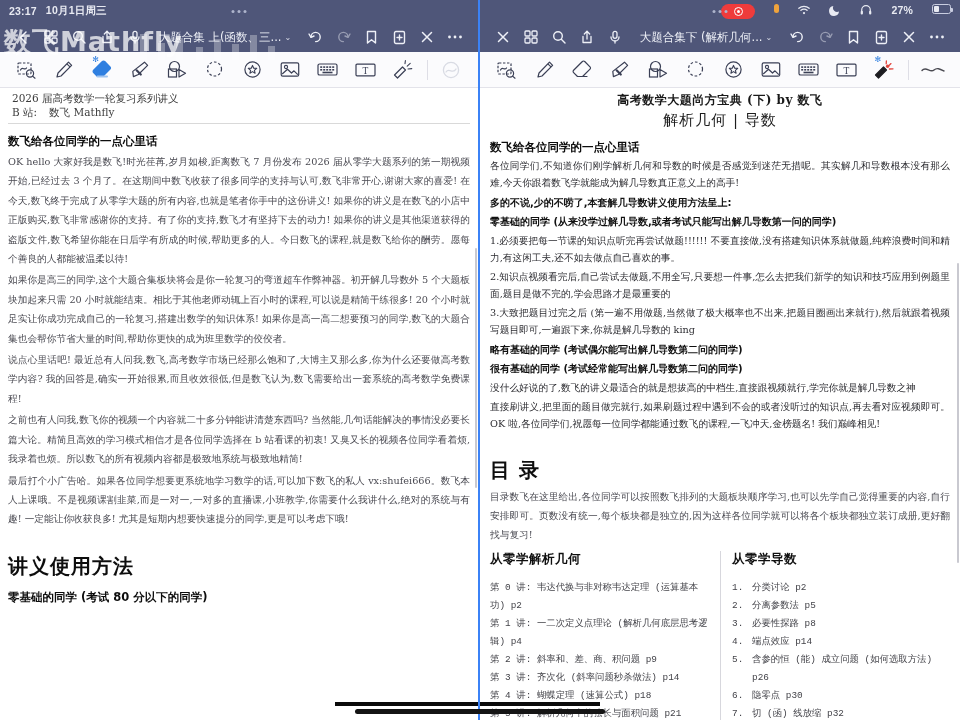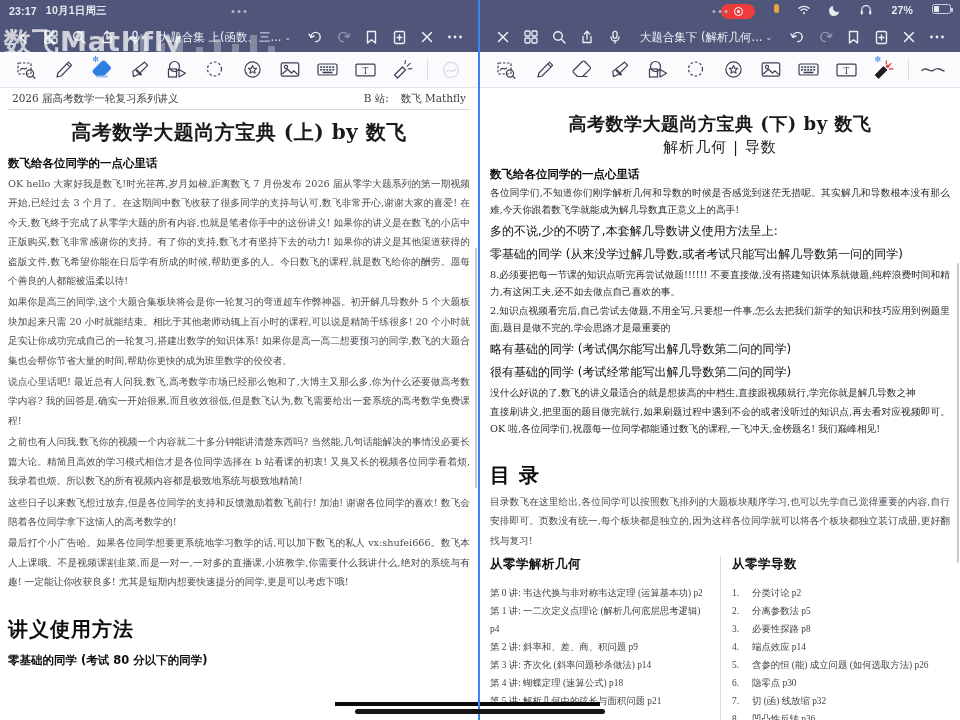--- a/index.html
+++ b/index.html
@@ -94,24 +94,25 @@
 
   
   .doc {
     position: absolute; left:0; right:0; top: 88px; bottom:0;
     background: #fff; overflow: hidden;
     padding: 0 8px;
   }
   .doc-inner { position: relative; }
 
   .doc-header {
-    display:flex; justify-content:space-between; align-items:center;
+    display:flex; justify-content:space-between; align-items:flex-start;
     font-size: 10.5px; color:#3c3c3c; padding: 4px 4px 3px 4px;
     border-bottom: 1px solid #d9d9d9;
     font-family:"DejaVu Serif", serif;
+    flex-direction:column;
   }
   .doc-header .right { display:flex; gap:12px; }
 
   .doc-title {
     text-align:center; font-size: 20px; font-weight: 700; color:#191919;
     margin-top: 9px; letter-spacing: .5px;
     font-family:"DejaVu Serif", serif;
   }
   .doc-subtitle {
     text-align:center; font-size: 15px; color:#1d1d1d; margin-top: 2px;
@@ -123,35 +124,35 @@
     font-family:"DejaVu Sans", sans-serif;
   }
   .h-bold.big { font-size: 20px; margin-top: 24px; letter-spacing:1px; }
   .p {
     font-size: 9.7px; line-height: 1.75; color: #4a4a52; text-align: justify;
     font-family:"DejaVu Serif", serif;
     margin-bottom: 2px;
   }
   .p.loose { line-height: 2.0; }
   .p.dark { color:#2b2b30; }
-  .p.b { font-weight:400; color:#111; font-family:"DejaVu Sans", sans-serif; font-size:12px;}
+  .p.b { font-weight:700; color:#111; font-family:"DejaVu Sans", sans-serif; font-size:10px;}
 
   
   .pane.right .doc { padding: 0 10px; }
-  .pane.right .doc-title { margin-top: 24px; font-size: 18px;}
+  .pane.right .doc-title { margin-top: 4px; font-size: 12px;}
   .toc-wrap { display:flex; gap: 12px; margin-top: 6px; }
   .toc-col { flex:1; min-width:0; }
   .toc-col.divider { border-left: 1px solid #d7d7dd; padding-left: 11px; }
   .toc-h {
     font-size: 12.5px; font-weight:700; color:#101010; margin-bottom: 11px;
     font-family:"DejaVu Serif", serif; letter-spacing:.5px;
   }
   .toc-item {
     font-size: 9.4px; color:#434349; line-height: 1.92;
-    font-family:Liberation Serif, serif;
+    font-family:Liberation Mono, monospace;
     white-space: normal;
   }
   .toc-item.num { display:flex; gap:6px; }
   .toc-item .idx { min-width:14px; }
 
   
   .ink {
     position: absolute; background:#0a0a0a; z-index: 6; pointer-events:none;
   }
 
@@ -372,27 +373,25 @@
 
     <div class="doc">
       <div class="doc-inner">
         <div class="doc-header">
           <span>2026 届高考数学一轮复习系列讲义</span>
           <span class="right">
             <span>B 站:</span>
             <span>数飞 Mathfly</span>
           </span>
         </div>
-        <div class="doc-title">高考数学大题尚方宝典 (上) by 数飞</div>
         <div class="h-bold">数飞给各位同学的一点心里话</div>
         <div class="p loose">OK hello 大家好我是数飞!时光荏苒,岁月如梭,距离数飞 7 月份发布 2026 届从零学大题系列的第一期视频开始,已经过去 3 个月了。在这期间中数飞收获了很多同学的支持与认可,数飞非常开心,谢谢大家的喜爱! 在今天,数飞终于完成了从零学大题的所有内容,也就是笔者你手中的这份讲义! 如果你的讲义是在数飞的小店中正版购买,数飞非常感谢你的支持。有了你的支持,数飞才有坚持下去的动力! 如果你的讲义是其他渠道获得的盗版文件,数飞希望你能在日后学有所成的时候,帮助更多的人。今日数飞的课程,就是数飞给你的酬劳。愿每个善良的人都能被温柔以待!</div>
         <div class="p loose">如果你是高三的同学,这个大题合集板块将会是你一轮复习的弯道超车作弊神器。初开解几导数外 5 个大题板块加起来只需 20 小时就能结束。相比于其他老师动辄上百小时的课程,可以说是精简干练很多! 20 个小时就足实让你成功完成自己的一轮复习,搭建出数学的知识体系! 如果你是高一高二想要预习的同学,数飞的大题合集也会帮你节省大量的时间,帮助你更快的成为班里数学的佼佼者。</div>
         <div class="p loose">说点心里话吧! 最近总有人问我,数飞,高考数学市场已经那么饱和了,大博主又那么多,你为什么还要做高考数学内容? 我的回答是,确实一开始很累,而且收效很低,但是数飞认为,数飞需要给出一套系统的高考数学免费课程!</div>
         <div class="p loose">之前也有人问我,数飞你的视频一个内容就二十多分钟能讲清楚东西吗? 当然能,几句话能解决的事情没必要长篇大论。精简且高效的学习模式相信才是各位同学选择在 b 站看课的初衷! 又臭又长的视频各位同学看着烦,我录着也烦。所以数飞的所有视频内容都是极致地系统与极致地精简!</div>
-        <div class="p loose">这些日子以来数飞想过放弃,但是各位同学的支持和反馈激励着数飞前行! 加油! 谢谢各位同学的喜欢! 数飞会陪着各位同学拿下这恼人的高考数学的!</div>
         <div class="p loose">最后打个小广告哈。如果各位同学想要更系统地学习数学的话,可以加下数飞的私人 vx:shufei666。数飞本人上课哦。不是视频课割韭菜,而是一对一,一对多的直播课,小班教学,你需要什么我讲什么,绝对的系统与有趣! 一定能让你收获良多! 尤其是短期内想要快速提分的同学,更是可以考虑下哦!</div>
         <div class="h-bold big">讲义使用方法</div>
         <div class="h-bold">零基础的同学 (考试 80 分以下的同学)</div>
 
       </div>
       <div class="scrollbar" style="top:160px; height:240px;"></div>
     </div>
 
     <div class="ink" style="left:335px; top:702px; width:145px; height:4px;"></div>
   </div>
@@ -611,22 +610,23 @@
     </div>
 
     <div class="doc">
       <div class="doc-inner">
         <div class="doc-title">高考数学大题尚方宝典 (下) by 数飞</div>
         <div class="doc-subtitle">解析几何 | 导数</div>
         <div class="h-bold">数飞给各位同学的一点心里话</div>
         <div class="p dark">各位同学们,不知道你们刚学解析几何和导数的时候是否感觉到迷茫无措呢。其实解几和导数根本没有那么难,今天你跟着数飞学就能成为解几导数真正意义上的高手!</div>
         <div class="p b">多的不说,少的不唠了,本套解几导数讲义使用方法呈上:</div>
         <div class="p b">零基础的同学 (从来没学过解几导数,或者考试只能写出解几导数第一问的同学)</div>
-        <div class="p dark">8.必须要把每一节课的知识点听完再尝试做题!!!!!! 不要直接做,没有搭建知识体系就做题,纯粹浪费时间和精力,有这闲工夫,还不如去做点自己喜欢的事。</div>
+        <div class="p dark">1.必须要把每一节课的知识点听完再尝试做题!!!!!! 不要直接做,没有搭建知识体系就做题,纯粹浪费时间和精力,有这闲工夫,还不如去做点自己喜欢的事。</div>
         <div class="p dark">2.知识点视频看完后,自己尝试去做题,不用全写,只要想一件事,怎么去把我们新学的知识和技巧应用到例题里面,题目是做不完的,学会思路才是最重要的</div>
+        <div class="p dark">3.大致把题目过完之后 (第一遍不用做题,当然做了极大概率也不出来,把题目圈画出来就行),然后就跟着视频写题目即可,一遍跟下来,你就是解几导数的 king</div>
         <div class="p b">略有基础的同学 (考试偶尔能写出解几导数第二问的同学)</div>
         <div class="p b">很有基础的同学 (考试经常能写出解几导数第二问的同学)</div>
         <div class="p dark">没什么好说的了,数飞的讲义最适合的就是想拔高的中档生,直接跟视频就行,学完你就是解几导数之神</div>
         <div class="p dark">直接刷讲义,把里面的题目做完就行,如果刷题过程中遇到不会的或者没听过的知识点,再去看对应视频即可。OK 啦,各位同学们,祝愿每一位同学都能通过数飞的课程,一飞冲天,金榜题名! 我们巅峰相见!</div>
         <div class="h-bold big">目 录</div>
         <div class="p loose">目录数飞在这里给出,各位同学可以按照数飞排列的大题板块顺序学习,也可以先学自己觉得重要的内容,自行安排即可。页数没有统一,每个板块都是独立的,因为这样各位同学就可以将各个板块都独立装订成册,更好翻找与复习!</div>
 
         <div class="toc-wrap">
           <div class="toc-col">
             <div class="toc-h">从零学解析几何</div>

